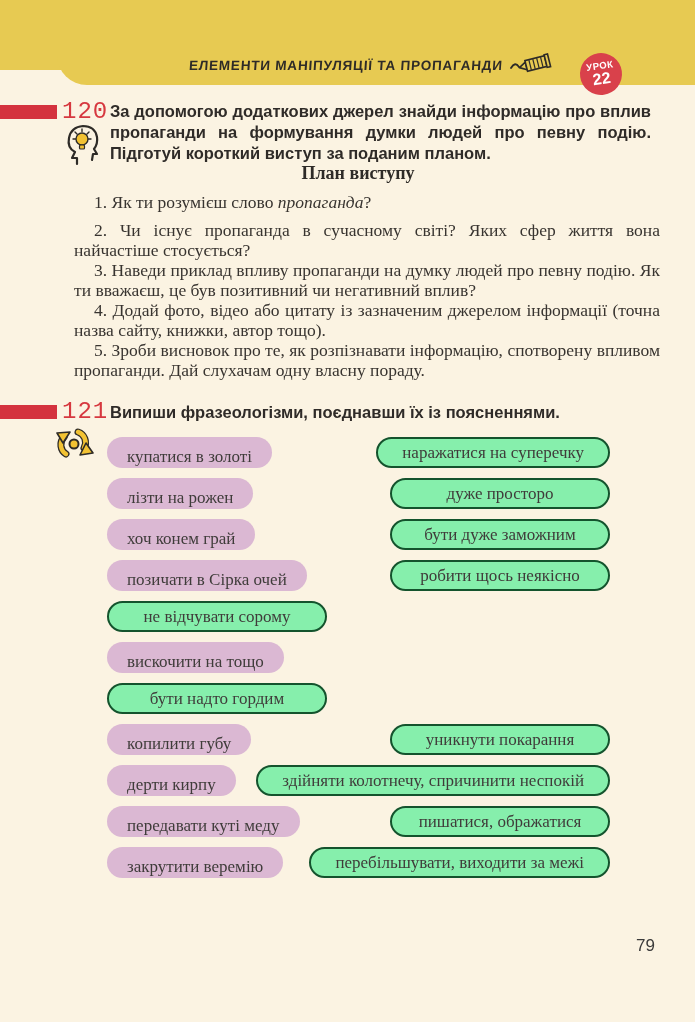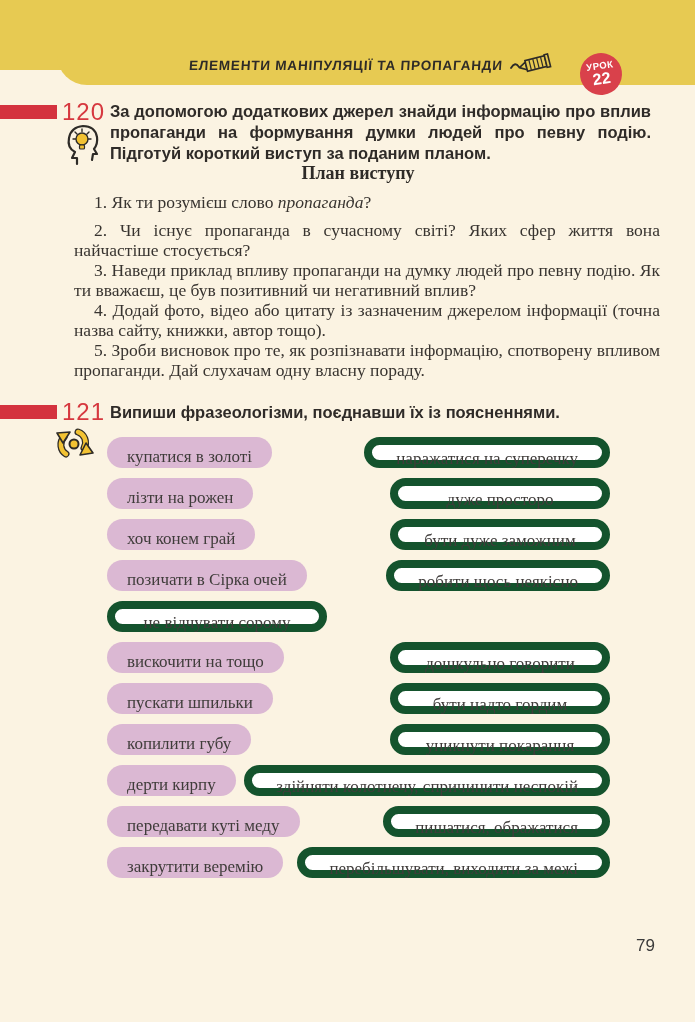--- a/index.html
+++ b/index.html
@@ -21,21 +21,21 @@
     position:absolute; left:580px; top:53px; width:42px; height:42px; border-radius:50%;
     background:#D9414B; color:#fff; display:flex; flex-direction:column; align-items:center;
     justify-content:center; transform:rotate(-8deg);
     font-family:"Liberation Sans","DejaVu Sans",sans-serif; line-height:1;
   }
   .lesson-badge .l1 { font-size:9.5px; font-weight:700; letter-spacing:.5px; }
   .lesson-badge .l2 { font-size:16px; font-weight:700; margin-top:1px; }
   
   .red-bar { position:absolute; left:0; width:57px; height:14px; background:#D4323E; }
   .ex-num {
-    position:absolute; left:62px; font-family:Liberation Sans, sans-serif;
+    position:absolute; left:62px; font-family:Liberation Mono, monospace;
     font-size:24px; font-weight:400; letter-spacing:1px; color:#D6383F; line-height:1;
   }
   .ex-task {
     position:absolute; left:110px; width:541px;
     font-family:"Liberation Sans","DejaVu Sans",sans-serif; font-weight:700;
     font-size:16.5px; line-height:21px; color:#2F2B28; text-align:justify;
   }
   .ex-icon { position:absolute; }
   
   .plan-heading {
@@ -46,21 +46,21 @@
   .plan p { font-size:17.5px; line-height:20px; text-align:justify; text-indent:20px; color:#383430; }
   .plan p:first-child { margin-bottom:8px; }
   
   .match-rows { position:absolute; left:107px; top:437px; width:503px; }
   .match-row { display:flex; justify-content:space-between; align-items:flex-start; margin-bottom:10px; height:31px; }
   .pill {
     white-space:nowrap; font-size:17px; text-align:center; color:#3F3C3A;
     border-radius:16px; height:31px;
   }
   .pill-left { background:#DBB8D3; line-height:31px; padding:4px 20px;text-align:right; }
-  .pill-right { background:#ffffff; border:8px solid #14532d; line-height:27px; padding:0 24px; min-width:220px; }
+  .pill-right { background:#86efac; border:2px solid #14532d; line-height:27px; padding:0 24px; min-width:220px; }
   
   .page-num {
     position:absolute; left:600px; top:936px; width:55px; text-align:right;
     font-family:"Liberation Sans","DejaVu Sans",sans-serif; font-size:17px; color:#3B3B3B;
   }
   .ital { font-style:italic; }
 </style>
 </head>
 <body>
 
@@ -147,24 +147,22 @@
       </div>
       <div class="match-row">
         <div class="pill pill-left">позичати в Сірка очей</div>
         <div class="pill pill-right">робити щось неякісно</div>
       </div>
       <div class="match-row">
         <div class="pill pill-right">не відчувати сорому</div>
       </div>
       <div class="match-row">
         <div class="pill pill-left">вискочити на тощо</div>
-        <div class="pill pill-right">дошкульно говорити</div>
       </div>
       <div class="match-row">
-        <div class="pill pill-left">пускати шпильки</div>
         <div class="pill pill-right">бути надто гордим</div>
       </div>
       <div class="match-row">
         <div class="pill pill-left">копилити губу</div>
         <div class="pill pill-right">уникнути покарання</div>
       </div>
       <div class="match-row">
         <div class="pill pill-left">дерти кирпу</div>
         <div class="pill pill-right">здійняти колотнечу, спричинити неспокій</div>
       </div>

